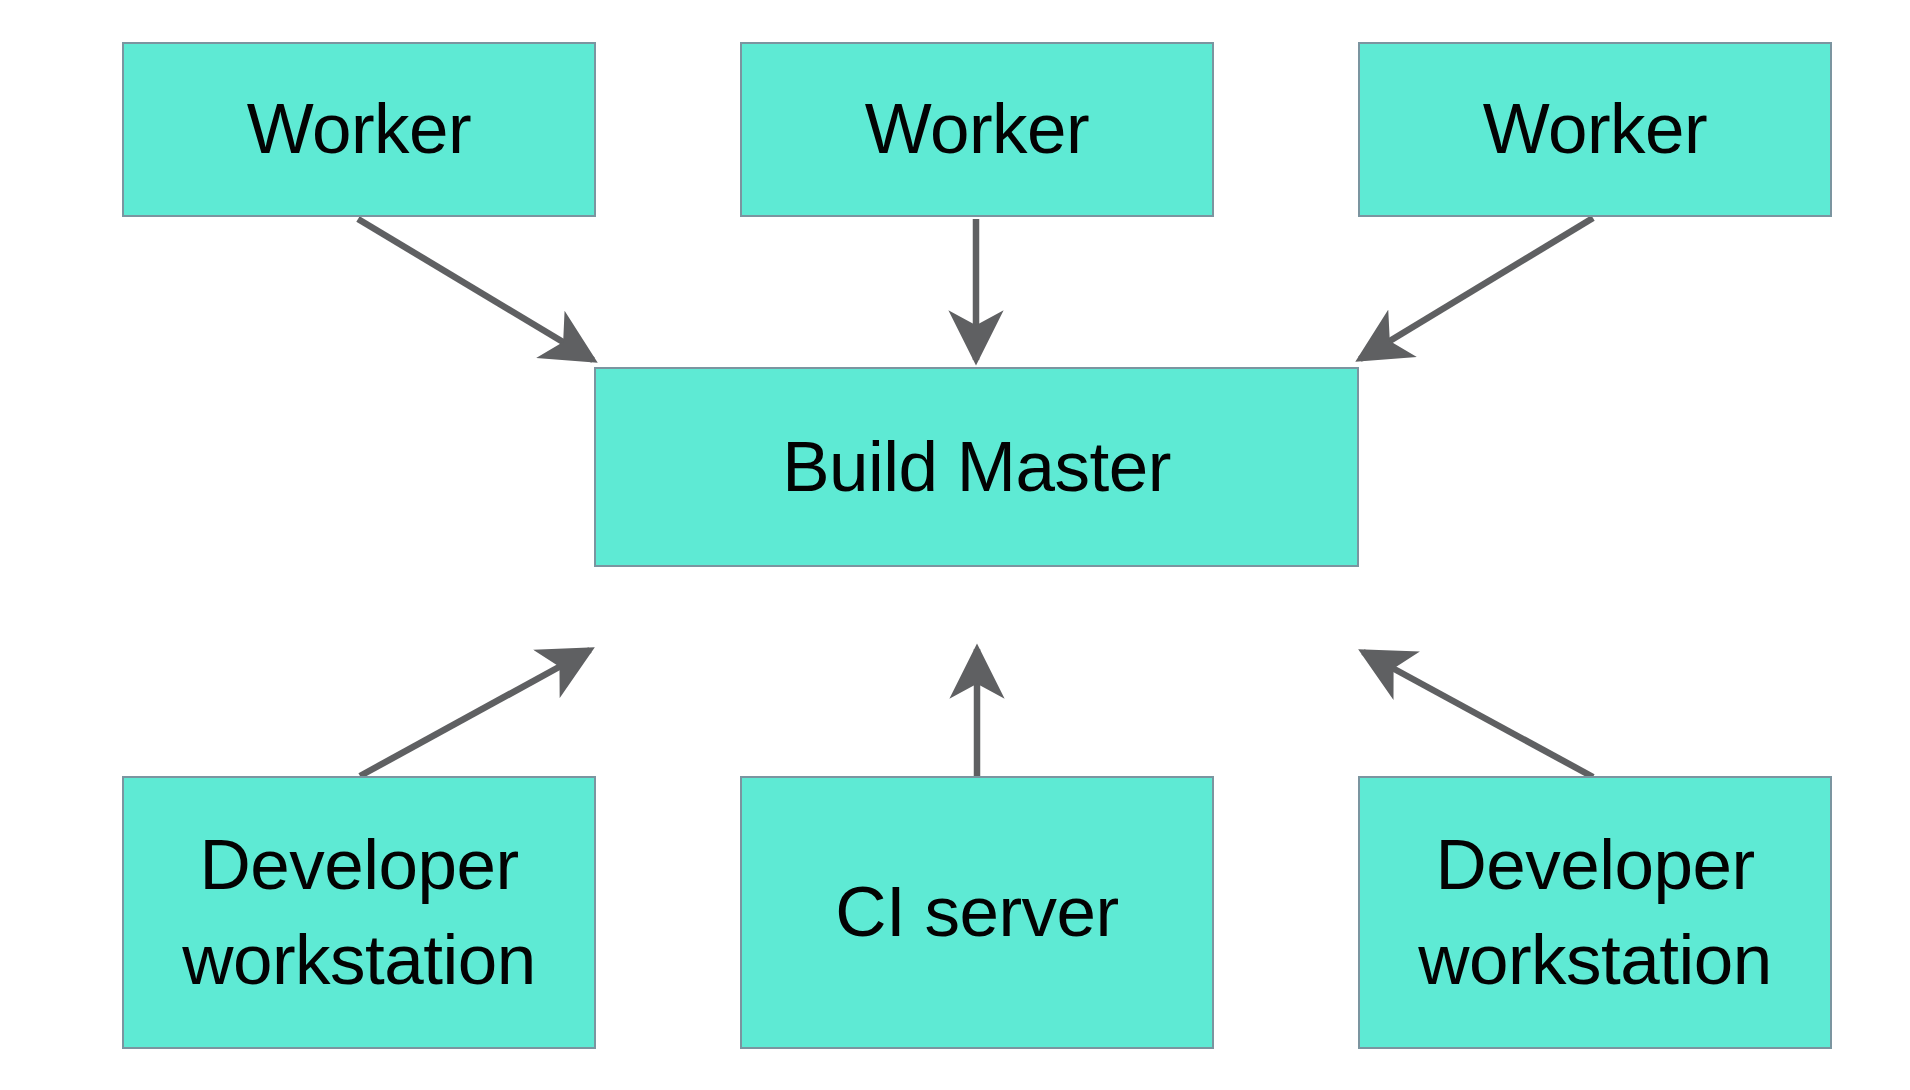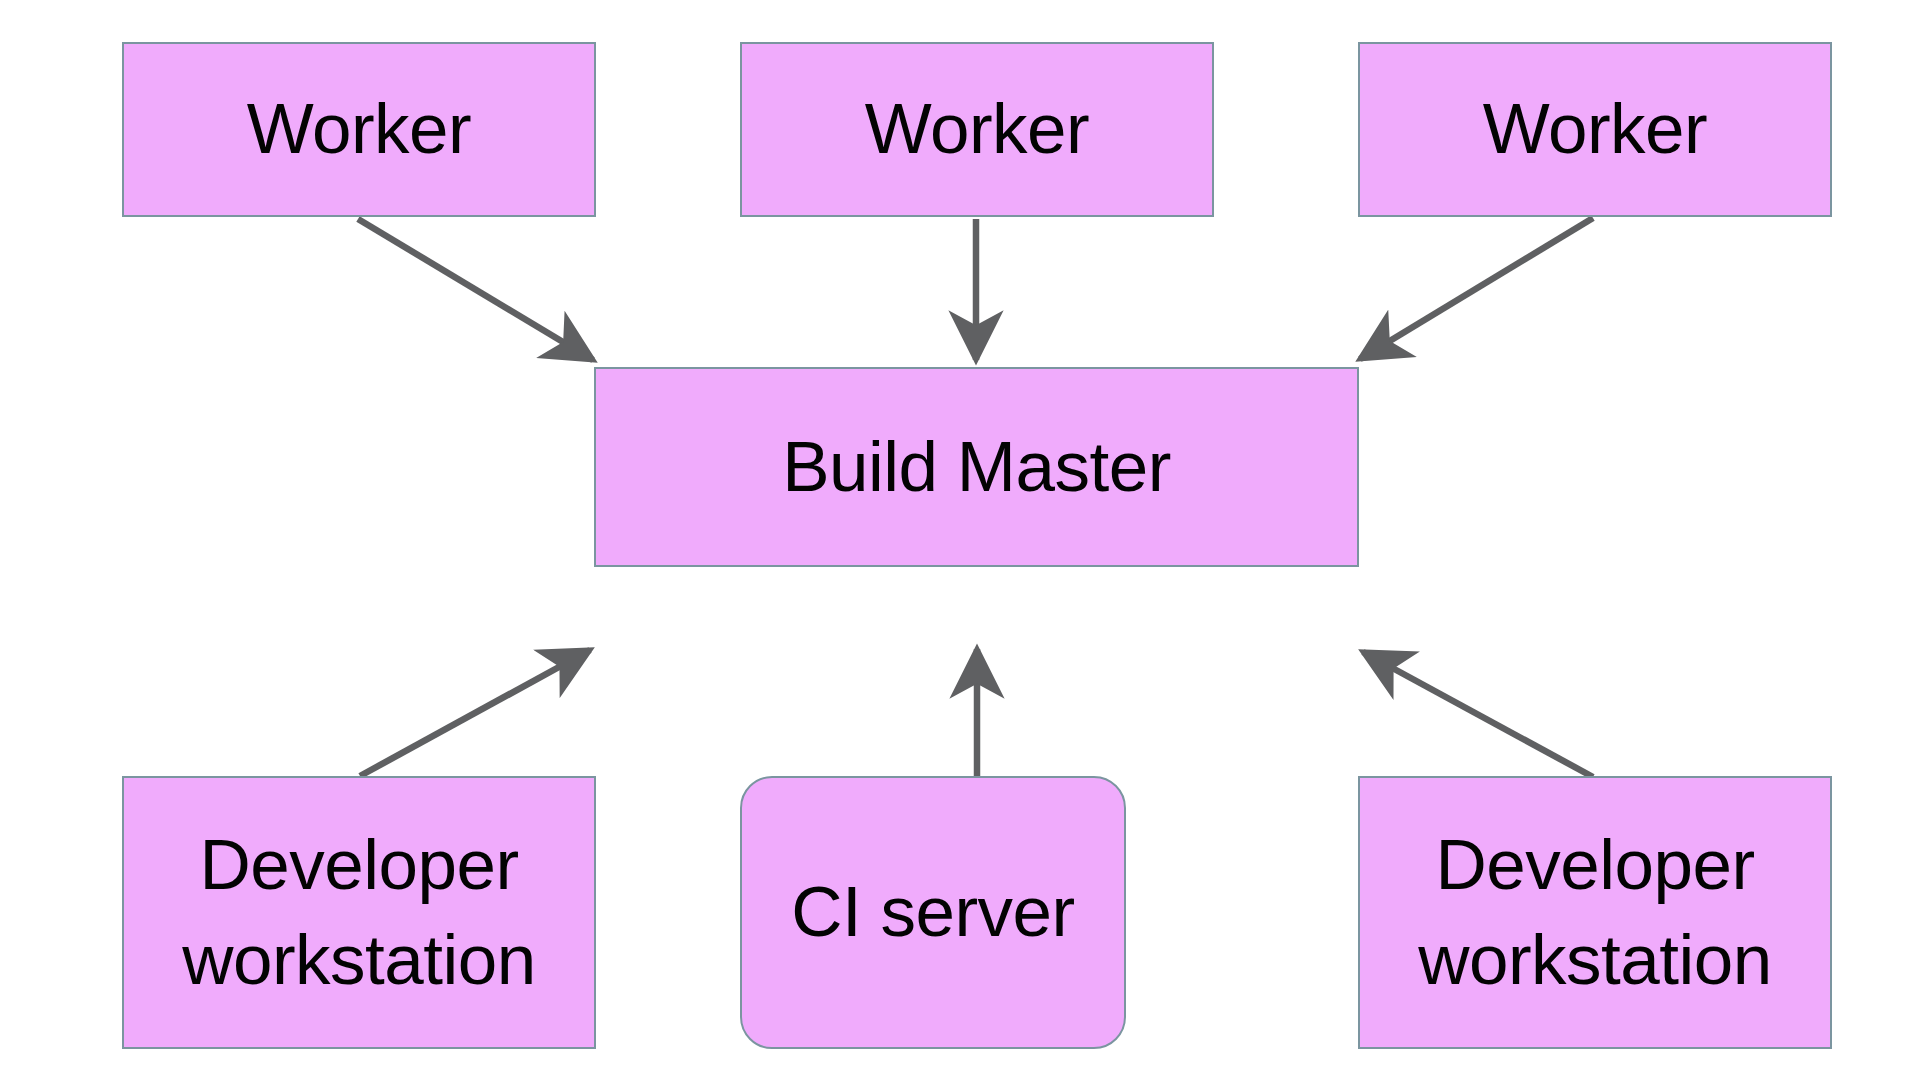--- a/index.html
+++ b/index.html
@@ -7,21 +7,21 @@
     position:relative;
     width:1910px;height:1090px;
     background:#ffffff;
     overflow:hidden;
     font-family:"Liberation Sans","DejaVu Sans",sans-serif;
   }
   #edge-layer{position:absolute;left:0;top:0;width:100%;height:100%;}
   .node{
     position:absolute;
     box-sizing:border-box;
-    background:#f0abfc;
+    background:#5eead4;
     border:2.5px solid #7b95a0;
     display:flex;align-items:center;justify-content:center;
     text-align:center;
   }
   .node .label{
     color:#030303;
     font-size:71px;
     line-height:1.33;
     letter-spacing:-0.5px;
     padding:0 14px;
@@ -56,20 +56,20 @@
       </div>
       <div class="node" style="left: 1358px; top: 42px; width: 474px; height: 175px;">
         <span class="label">Worker</span>
       </div>
       <div class="node" style="left: 594px; top: 367px; width: 765px; height: 200px;">
         <span class="label">Build Master</span>
       </div>
       <div class="node" style="left: 122px; top: 776px; width: 474px; height: 273px;">
         <span class="label">Developer workstation</span>
       </div>
-      <div class="node" style="left: 740px; top: 776px; width: 386px; height: 273px; border-radius: 32px;">
+      <div class="node" style="left: 740px; top: 776px; width: 474px; height: 273px;">
         <span class="label">CI server</span>
       </div>
       <div class="node" style="left: 1358px; top: 776px; width: 474px; height: 273px;">
         <span class="label">Developer workstation</span>
       </div>
     </div>
 </div>
 
 </body></html>

